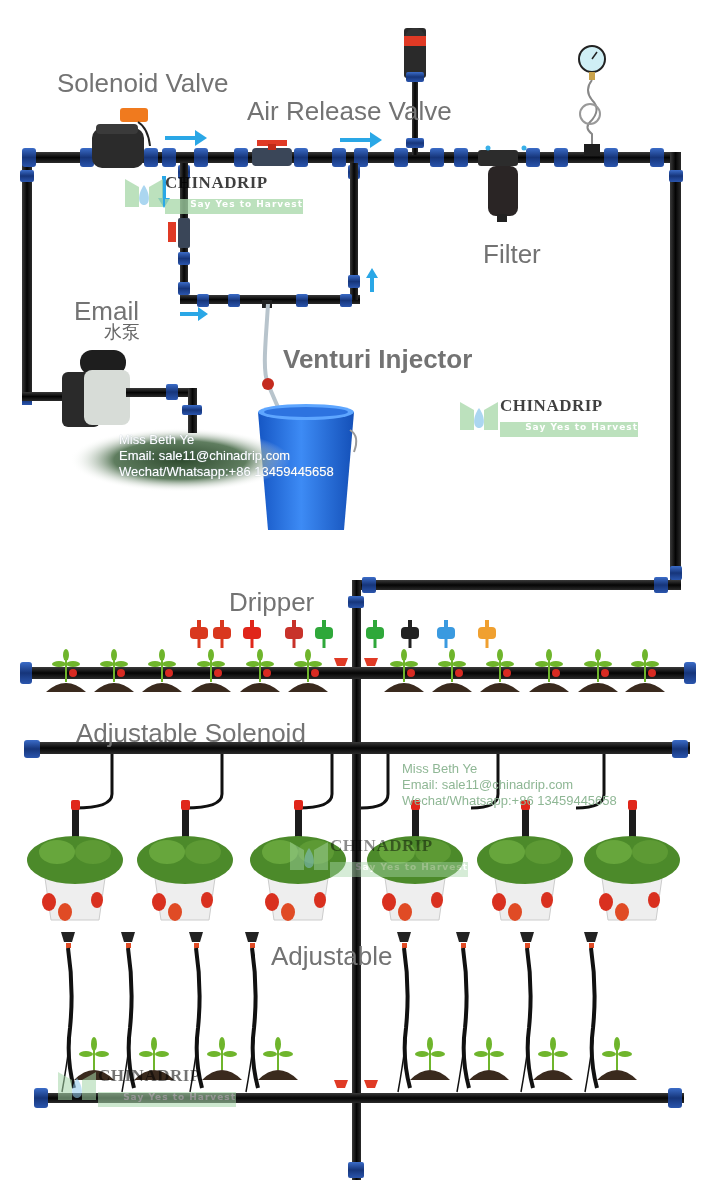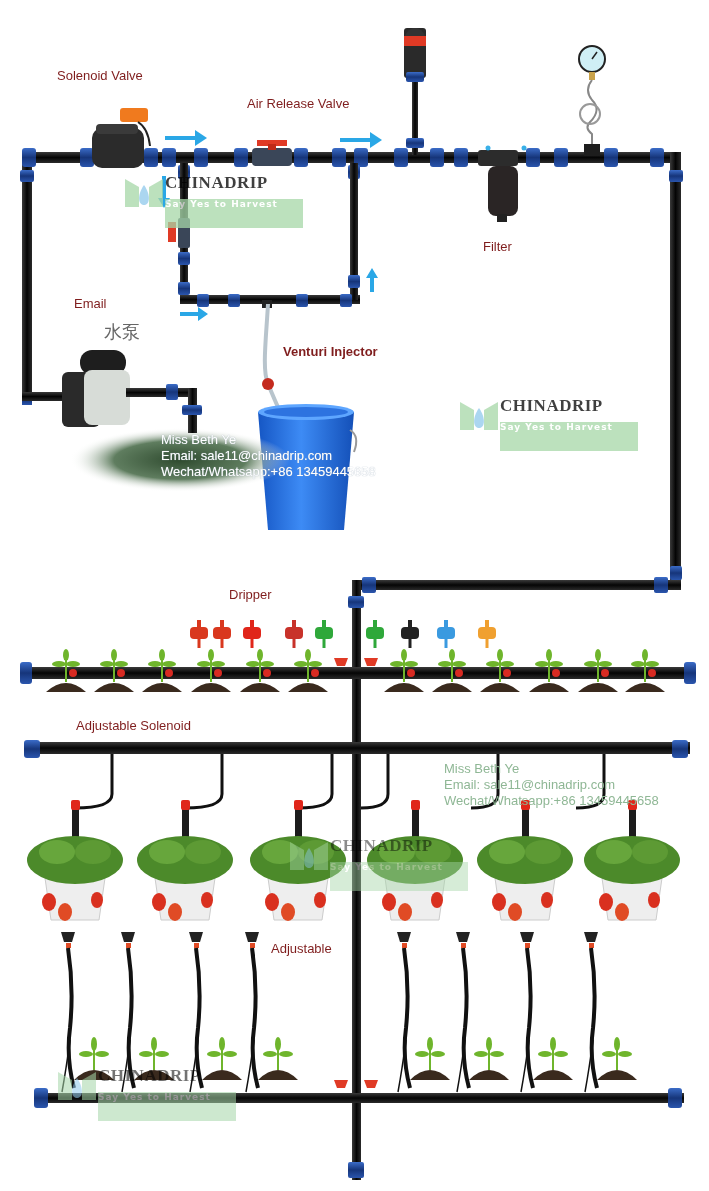--- a/index.html
+++ b/index.html
@@ -1,26 +1,26 @@
 <!DOCTYPE html>
 <html><head>
 <meta charset="utf-8">
 <style>
   html, body { margin:0; padding:0; background:#ffffff; }
   body { width:709px; height:1191px; position:relative; overflow:hidden; font-family:"Liberation Sans", sans-serif; }
-  .label { position:absolute; color:#7f1d1d; font-size:13px; font-family:"Liberation Sans", sans-serif; white-space:nowrap; }
+  .label { position:absolute; color:#737373; font-size:26px; font-family:"Liberation Sans", sans-serif; white-space:nowrap; }
   .cn { position:absolute; color:#666; font-size:18px; font-family:"DejaVu Sans", sans-serif; }
   .contact { position:absolute; font-size:13px; line-height:16px; white-space:nowrap; font-family:"Liberation Sans", sans-serif; }
-  .contact div { white-space:nowrap;margin-left:42px; }
+  .contact div { white-space:nowrap; }
   .c-white { color:#ffffff; text-shadow:0 0 1px #9ab; }
   .c-green { color:#8fb795; }
   .wm { position:absolute; width:180px; height:34px; opacity:0.75; }
   .wm .logo { position:absolute; left:0; top:0; width:38px; height:32px; }
   .wm .name { position:absolute; left:40px; top:-2px; font-family:"Liberation Serif", serif; font-weight:bold; font-size:17px; color:#000000; letter-spacing:0.5px; }
-  .wm .tag { position:absolute; left:40px; top:24px; width:138px; height:29px; background:#a6d7a8; color:#fff; font-size:9px; line-height:11px; font-weight:bold; text-align:left; letter-spacing:1px; font-family:"DejaVu Sans", sans-serif; }
+  .wm .tag { position:absolute; left:40px; top:24px; width:138px; height:15px; background:#a6d7a8; color:#fff; font-size:9px; line-height:11px; font-weight:bold; text-align:right; letter-spacing:1px; font-family:"DejaVu Sans", sans-serif; }
   svg { position:absolute; left:0; top:0; }
 </style>
 </head>
 <body>
 
 <svg width="709" height="1191" id="diagram">
   <defs>
     <linearGradient id="pipeH" x1="0" y1="0" x2="0" y2="1">
       <stop offset="0" stop-color="#3a3a3a"></stop>
         <stop offset="0.5" stop-color="#050505"></stop>

